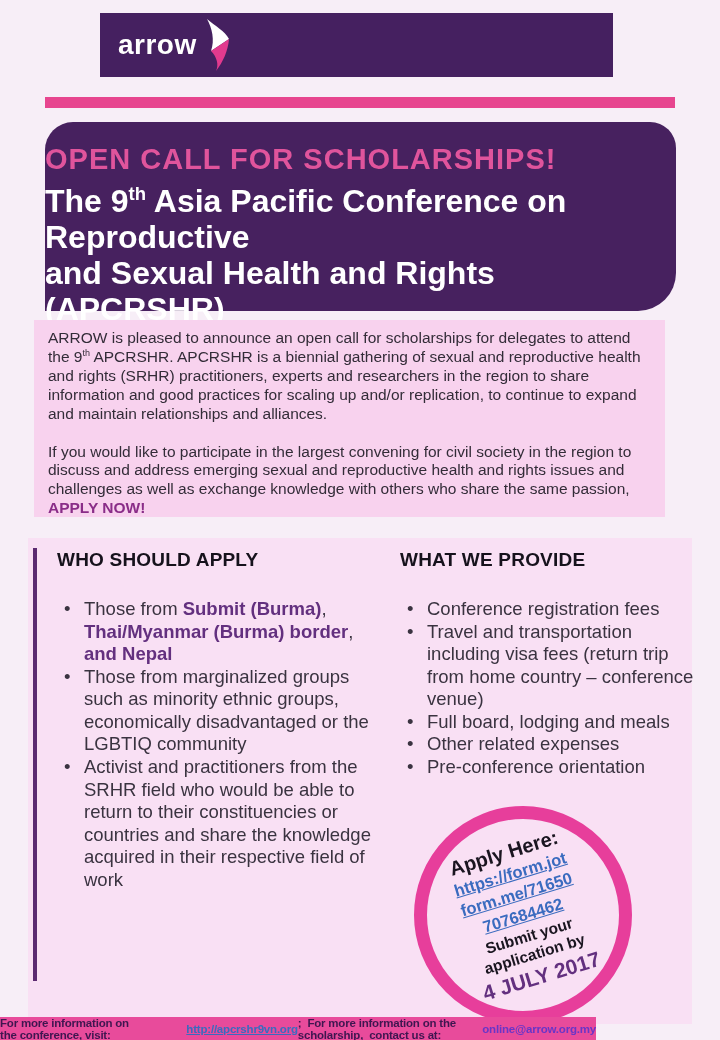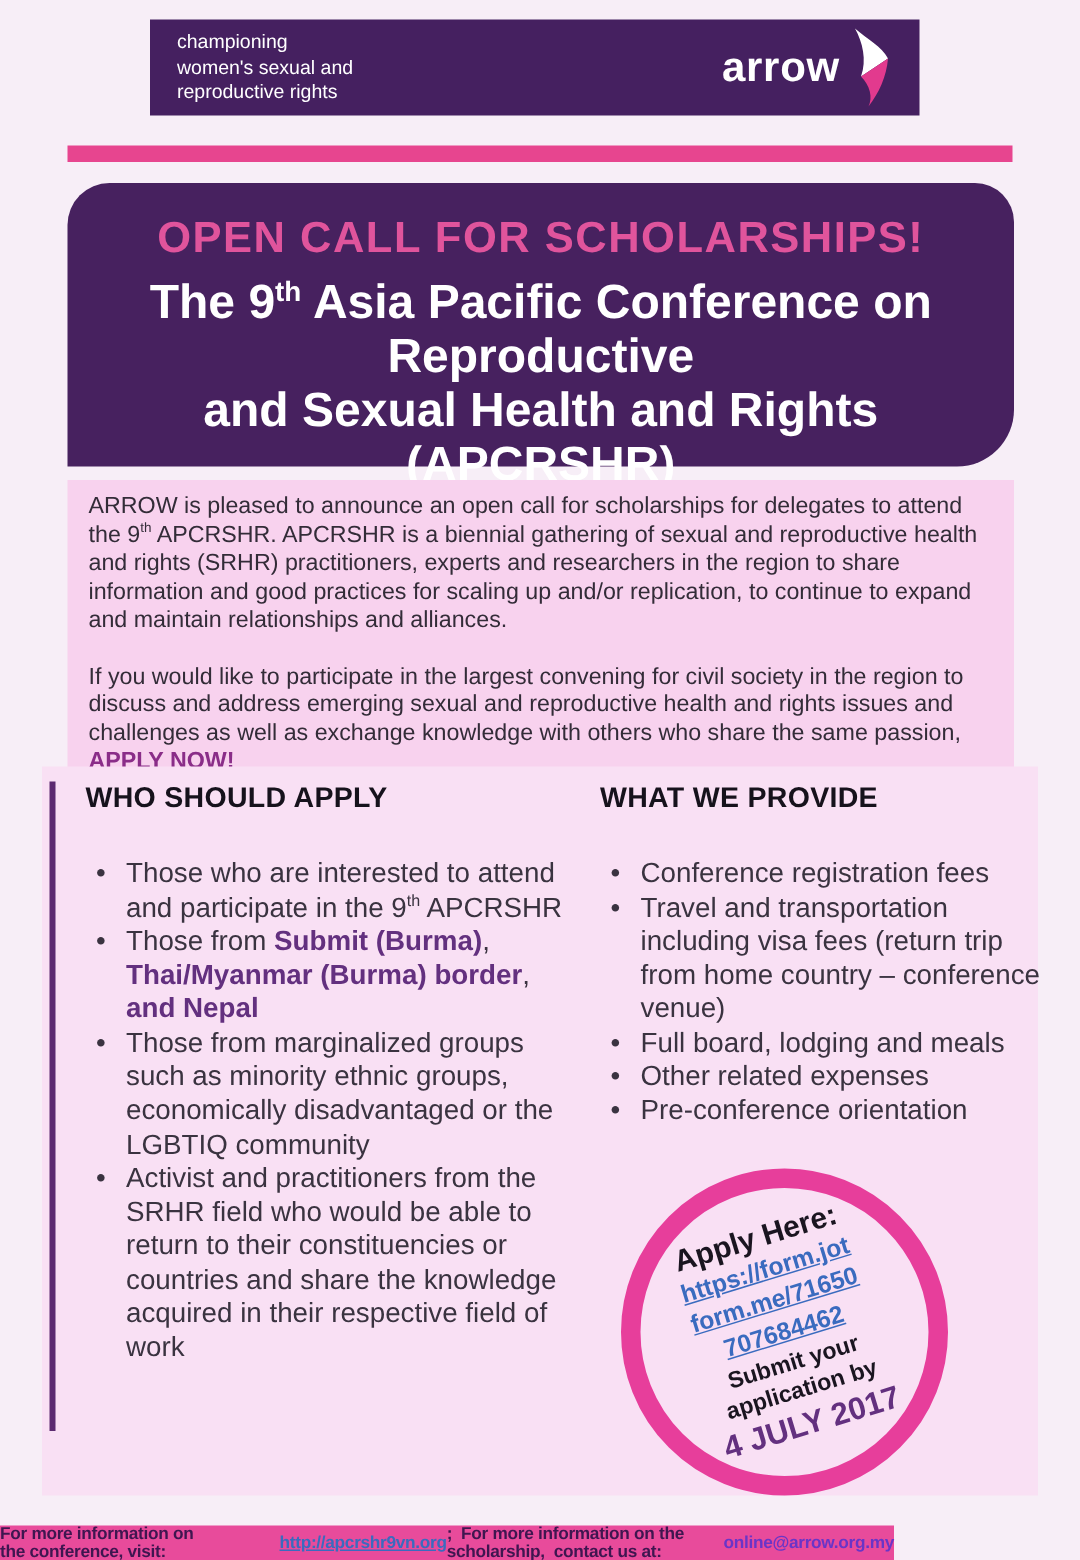--- a/index.html
+++ b/index.html
@@ -44,38 +44,38 @@
   .logo-mark{width:32px;height:54px;display:block;}
 
   
   .accent-bar{position:absolute;left:45px;top:97px;width:630px;height:11px;background:var(--pink-accent);}
 
   
   .hero{
     position:absolute;left:45px;top:122px;width:631px;height:189px;
     background:var(--purple-hero);
     border-radius:28px 26px 38px 0;
-    text-align:center;padding-top:15px;
+    text-align:left;padding-top:15px;
   }
   .hero-title{font-size:29px;font-weight:bold;color:var(--pink-title);letter-spacing:1px;margin:6px 0 7px;}
   .conf-line{font-size:32px;font-weight:bold;color:#fff;line-height:1.13;}
   .loc-date{font-size:19px;color:#fff;margin-top:4px;white-space:pre-wrap;}
   .hero-tagline{font-size:17px;font-weight:bold;color:var(--magenta);margin-top:4px;}
 
   
   .intro-box{
-    position:absolute;left:45px;top:320px;width:631px;height:197px;
+    position:absolute;left:34px;top:320px;width:631px;height:197px;
     background:var(--pink-box);
     padding:9px 16px 0 14px;
     font-size:15.5px;line-height:1.22;
   }
   .intro-box p + p{margin-top:19px;}
 
   
-  .content-panel{position:absolute;left:28px;top:511px;width:664px;height:486px;background:var(--pink-panel);}
+  .content-panel{position:absolute;left:28px;top:538px;width:664px;height:486px;background:var(--pink-panel);}
   .accent-line{position:absolute;left:5px;top:10px;width:4px;height:433px;background:#5c2a70;}
   .col{position:absolute;top:11px;}
   .col-left{left:29px;width:322px;}
   .col-right{left:372px;width:302px;}
   .col h3{font-size:19px;font-weight:bold;color:#16121c;letter-spacing:.2px;}
   .col ul{list-style:none;margin-top:27px;}
   .col li{
     position:relative;padding-left:27px;
     font-size:18.5px;line-height:1.22;color:#3a3340;
   }
@@ -107,25 +107,20 @@
     font-size:11.5px;font-weight:bold;color:var(--footer-ink);
     white-space:pre-wrap;letter-spacing:-0.2px;
   }
 </style>
 </head>
 <body>
 
 <div>
 
   <header class="top-banner">
-    <div class="logo-tagline">
-      <div>championing</div>
-      <div>women's sexual and</div>
-      <div>reproductive rights</div>
-    </div>
     <div class="logo-wrap">
       <span class="logo-text">arrow</span>
       <svg class="logo-mark" viewBox="0 0 32 54">
         <path d="M5,1 C13,8 23,13 27,21 L9,33 C13,22 10,10 5,1 Z" fill="#ffffff"></path>
         <path d="M27,21 L9,33 C15,39 17,47 14,53 C21,44 26,33 27,21 Z" fill="#e23a8e"></path>
       </svg>
     </div>
   </header>
 
   <div class="accent-bar"></div>
@@ -141,21 +136,20 @@
     <p><span>ARROW is pleased to announce an open call for scholarships for delegates to attend the 9</span><sup>th</sup><span> APCRSHR. APCRSHR is a biennial gathering of sexual and reproductive health and rights (SRHR) practitioners, experts and researchers in the region to share information and good practices for scaling up and/or replication, to continue to expand and maintain relationships and alliances.</span></p>
     <p><span>If you would like to participate in the largest convening for civil society in the region to discuss and address emerging sexual and reproductive health and rights issues and challenges as well as exchange knowledge with others who share the same passion, </span><span class="seg-applynow">APPLY NOW!</span></p>
   </section>
 
   <section class="content-panel">
     <div class="accent-line"></div>
 
     <div class="col col-left">
       <h3>WHO SHOULD APPLY</h3>
       <ul>
-        <li><span>Those who are interested to attend and participate in the 9</span><sup>th</sup><span> APCRSHR</span></li>
         <li><span>Those from </span><span class="seg-hl">Submit (Burma)</span><span>, </span><span class="seg-hl">Thai/Myanmar (Burma) border</span><span>, </span><span class="seg-hl">and Nepal</span></li>
         <li><span>Those from marginalized groups such as minority ethnic groups, economically disadvantaged or the LGBTIQ community</span></li>
         <li><span>Activist and practitioners from the SRHR field who would be able to return to their constituencies or countries and share the knowledge acquired in their respective field of work</span></li>
       </ul>
     </div>
 
     <div class="col col-right">
       <h3>WHAT WE PROVIDE</h3>
       <ul>
         <li><span>Conference registration fees</span></li>

